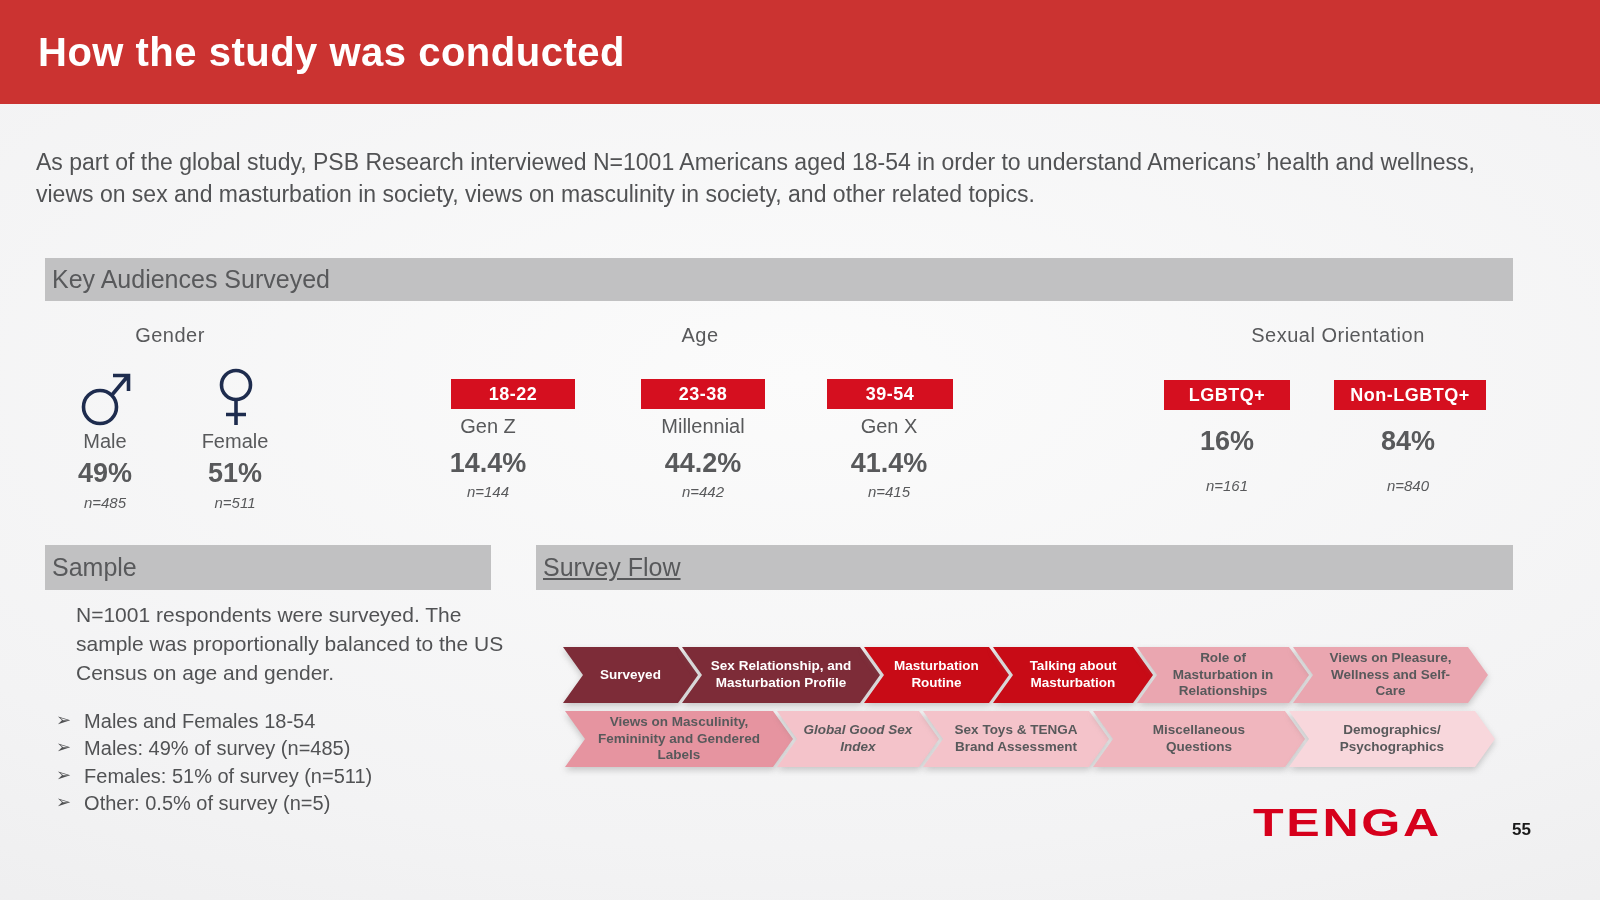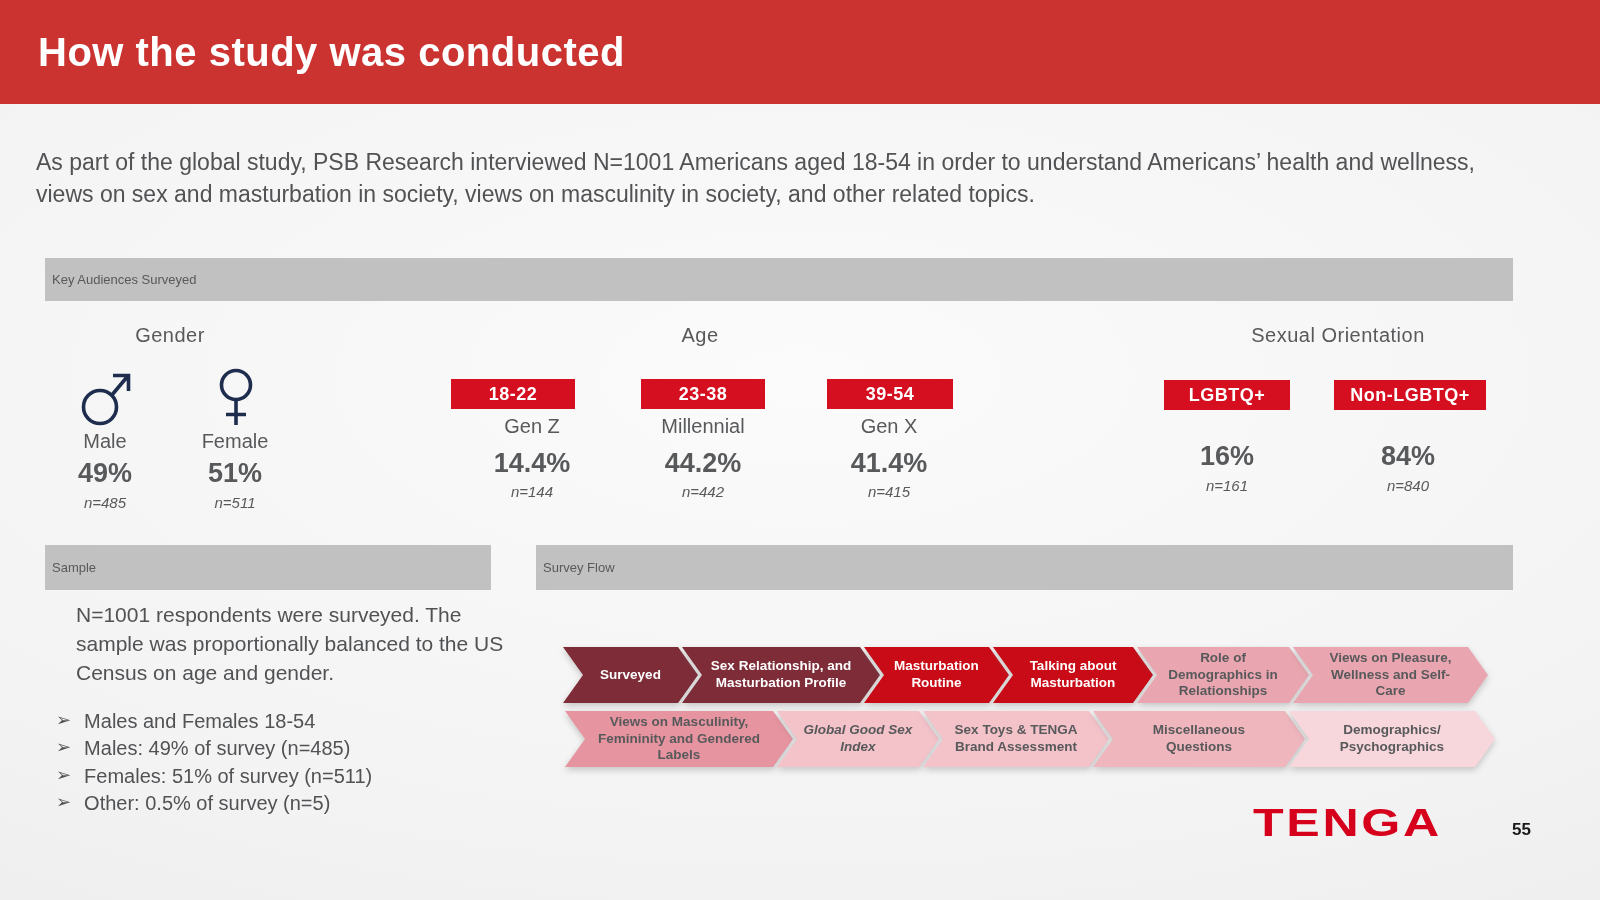--- a/index.html
+++ b/index.html
@@ -14,21 +14,21 @@
   
   .header { top:0; left:0; width:1600px; height:104px; }
   .title { left:38px; top:0; height:104px; display:flex; align-items:center;
            font-size:40px; font-weight:bold; color:#ffffff; letter-spacing:0.5px; }
 
   
   .intro { left:36px; top:146px; width:1492px; font-size:23px; line-height:1.4; color:#515254; }
 
   
   .bar { height:43px; display:flex; align-items:center; padding-left:7px;
-         font-size:13px; color:#58595B; }
+         font-size:25px; color:#58595B; }
   .kas-bar { left:45px; top:258px; width:1468px; }
   .sample-bar { left:45px; top:545px; width:446px; height:45px; }
   .flow-bar { left:536px; top:545px; width:977px; height:45px; }
 
   
   .col-heading { top:324px; font-size:20px; color:#58595B; letter-spacing:0.5px; text-align:center; }
   .h-gender { left:90px;  width:160px; }
   .h-age    { left:600px; width:200px; }
   .h-so     { left:1238px;width:200px; }
 
@@ -39,27 +39,27 @@
   .stat-label { font-size:20px; color:#58595B; text-align:center; }
   .stat-pct   { font-size:27px; font-weight:bold; color:#58595B; text-align:center; }
   .stat-n     { font-size:15px; font-style:italic; color:#58595B; text-align:center; }
   .g-l1 { left:55px;  width:100px; } .g-l2 { left:185px; width:100px; }
   .g-row-label { top:430px; } .g-row-pct { top:458px; } .g-row-n { top:494px; }
 
   
   .badge { top:379px; height:30px; display:flex; align-items:center; justify-content:center;
            font-size:18px; font-weight:bold; color:#ffffff; letter-spacing:0.5px; }
   .a-b1 { left:451px; width:124px; } .a-b2 { left:641px; width:124px; } .a-b3 { left:827px; width:126px; }
-  .a-c1 { left:452px; width:160px; } .a-c2 { left:623px; width:160px; } .a-c3 { left:809px; width:160px; }
+  .a-c1 { left:408px; width:160px; } .a-c2 { left:623px; width:160px; } .a-c3 { left:809px; width:160px; }
   .a-row-label { top:415px; } .a-row-pct { top:448px; } .a-row-n { top:483px; }
 
   
   .s-b1 { left:1164px; width:126px; top:380px; } .s-b2 { left:1334px; width:152px; top:380px; }
   .s-c1 { left:1147px; width:160px; } .s-c2 { left:1328px; width:160px; }
-  .s-row-pct { top:441px; } .s-row-n { top:477px; }
+  .s-row-pct { top:426px; } .s-row-n { top:477px; }
 
   
   .sample-desc { left:56px; top:601px; width:432px; font-size:21px; line-height:1.37; color:#515254;margin-left:20px; }
   .bullets { left:56px; top:708px; width:460px; }
   .bullet-row { display:flex; gap:13px; font-size:20px; line-height:1.37; color:#515254; }
   .bullet-glyph { font-size:18px; }
 
   
   .flow-row { display:flex; height:56px; }
   .row1 { left:563px; top:647px; width:935px; }
@@ -157,21 +157,21 @@
     <div class="bullet-row">
       <span class="bullet-glyph">➢</span>
       <span>Females: 51% of survey (n=511)</span>
     </div>
     <div class="bullet-row">
       <span class="bullet-glyph">➢</span>
       <span>Other: 0.5% of survey (n=5)</span>
     </div>
   </div>
 
-  <div class="abs bar flow-bar" style="background: rgb(193, 193, 194);">
+  <div class="abs bar flow-bar" style="background: rgb(193, 193, 194); text-decoration: underline;">
     <span>Survey Flow</span>
   </div>
 
   <div class="abs flow-row row1">
     <div class="chev">
       <div class="chev-inner" style="background: rgb(125, 44, 56); color: rgb(255, 255, 255);">
         <span>Surveyed</span>
       </div>
     </div>
     <div class="chev">
@@ -184,21 +184,21 @@
         <span>Masturbation Routine</span>
       </div>
     </div>
     <div class="chev">
       <div class="chev-inner" style="background: rgb(200, 11, 22); color: rgb(255, 255, 255);">
         <span>Talking about Masturbation</span>
       </div>
     </div>
     <div class="chev">
       <div class="chev-inner" style="background: rgb(234, 166, 176); color: rgb(88, 89, 91);">
-        <span>Role of Demographics in Relationships</span>
+        <span>Role of Masturbation in Relationships</span>
       </div>
     </div>
     <div class="chev">
       <div class="chev-inner" style="background: rgb(234, 166, 176); color: rgb(88, 89, 91);">
         <span>Views on Pleasure, Wellness and Self-Care</span>
       </div>
     </div>
   </div>
 
   <div class="abs flow-row row2">

